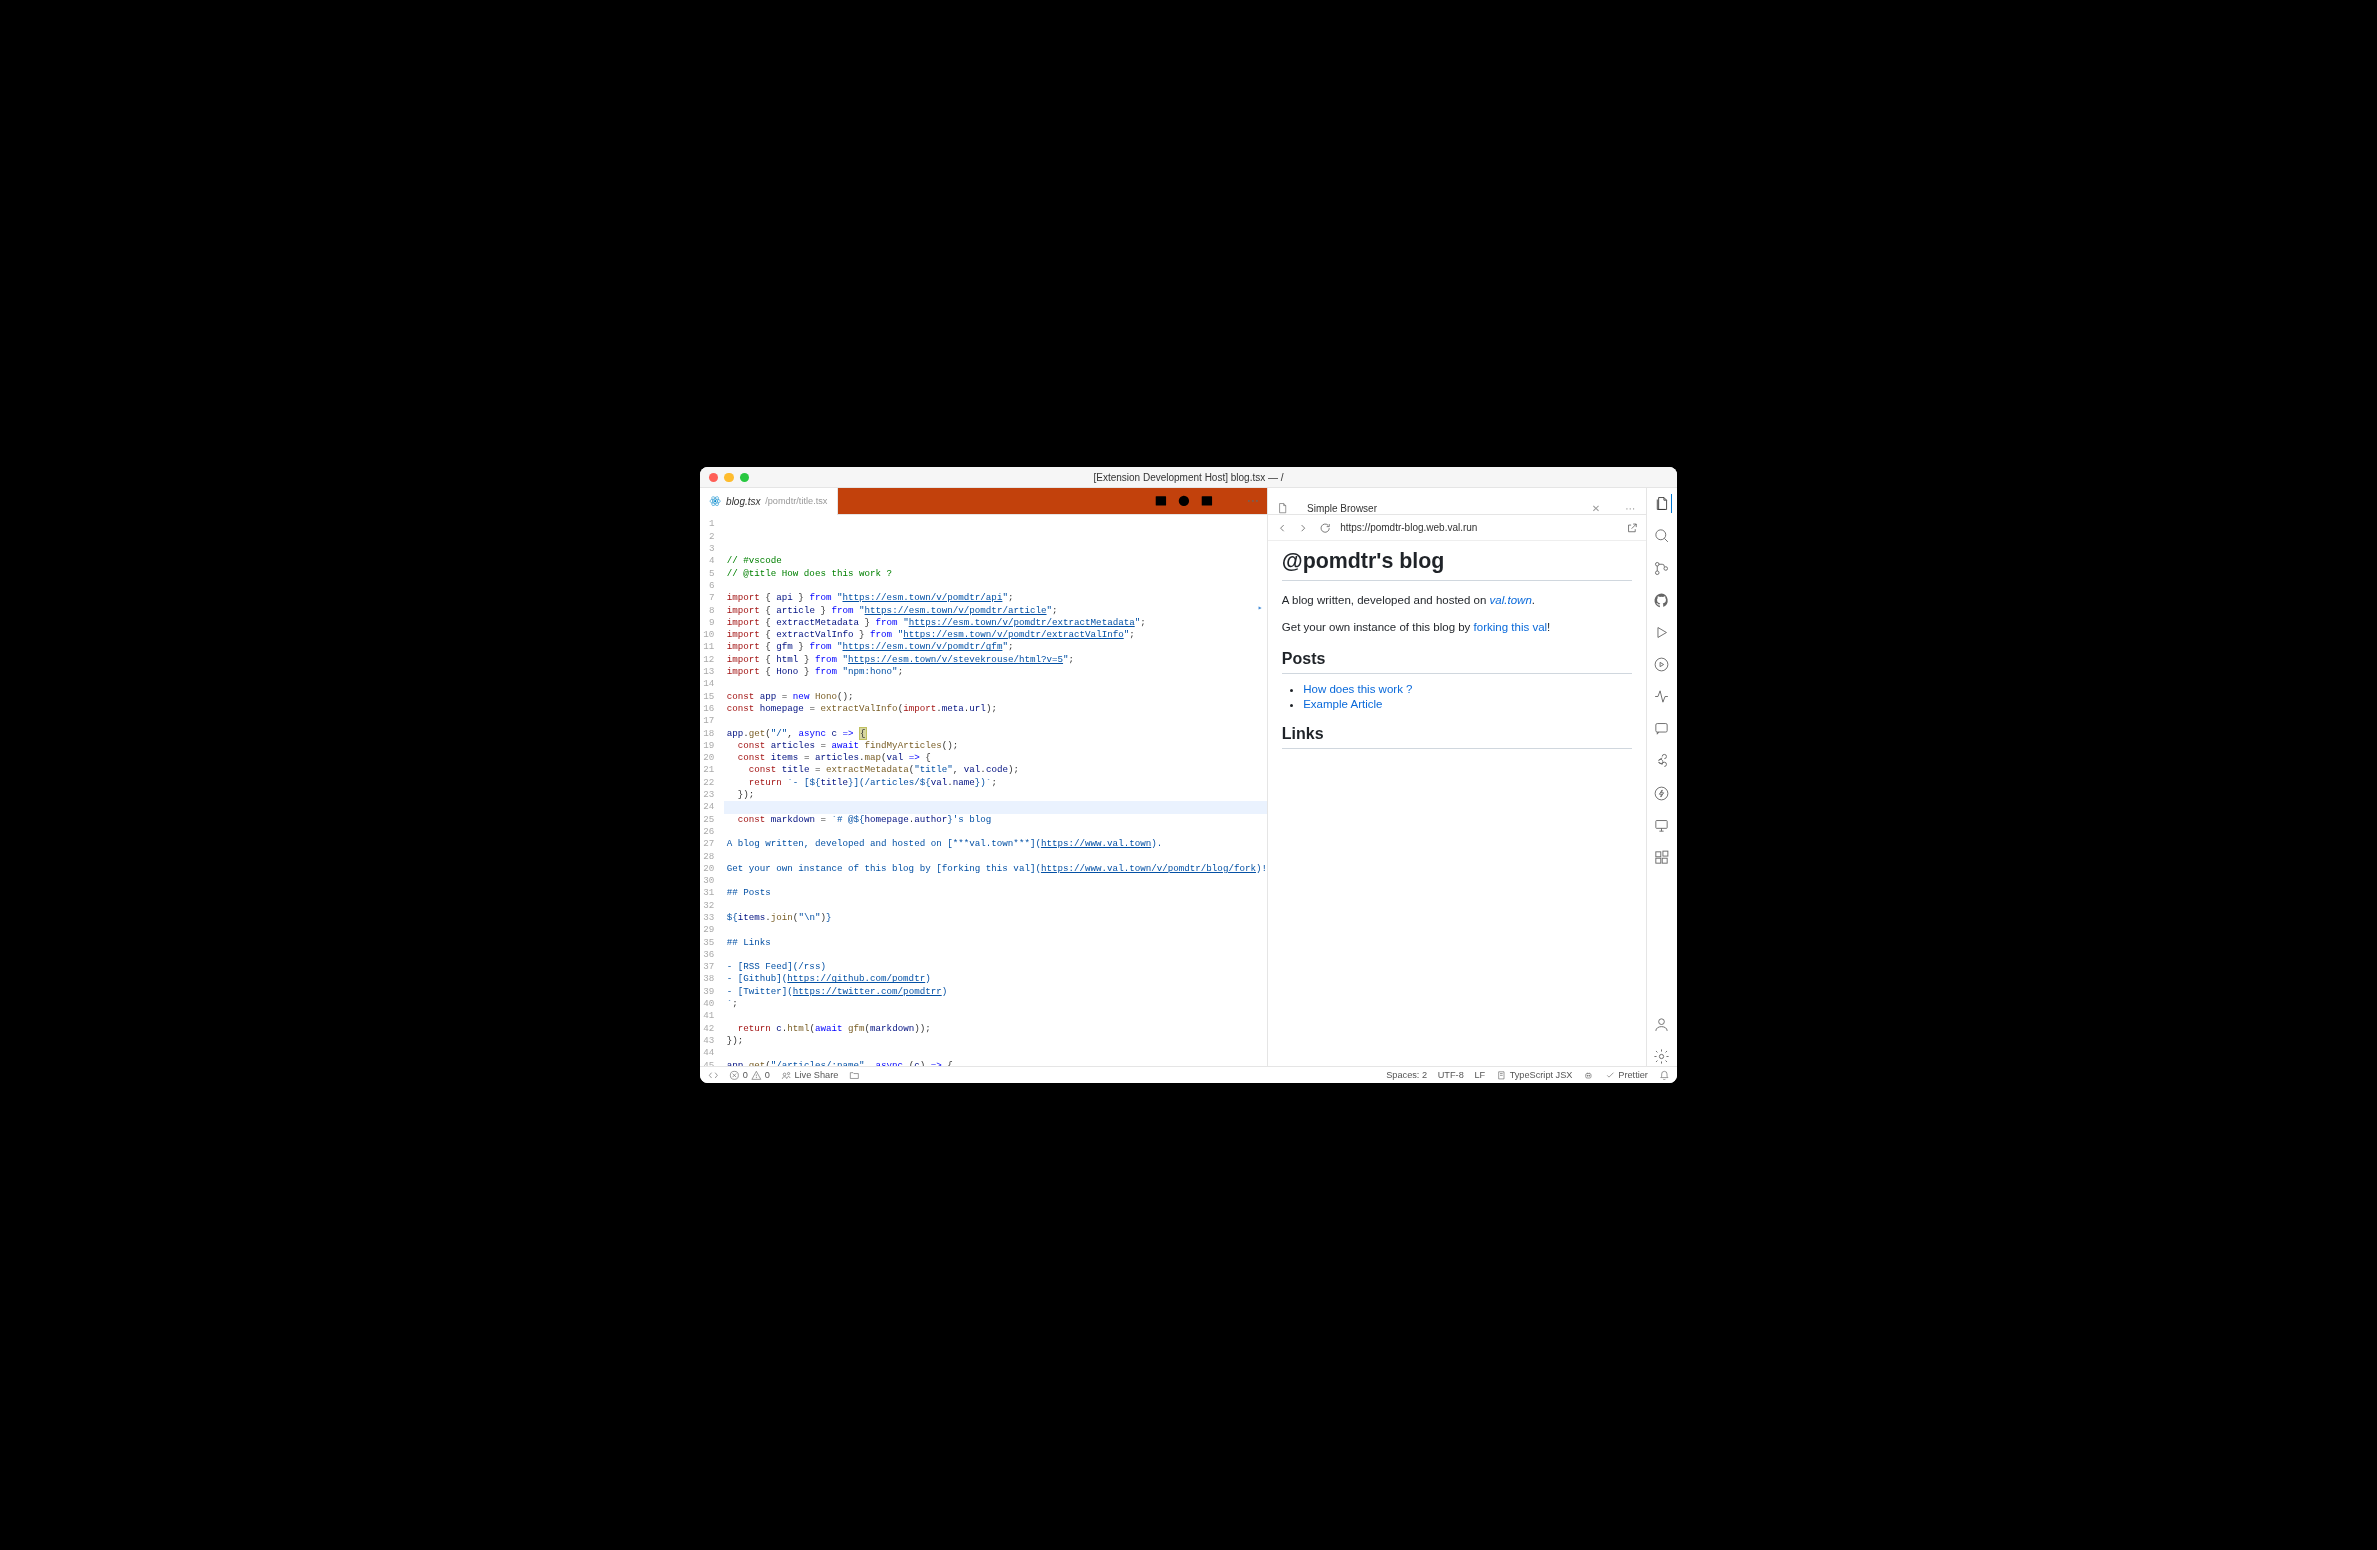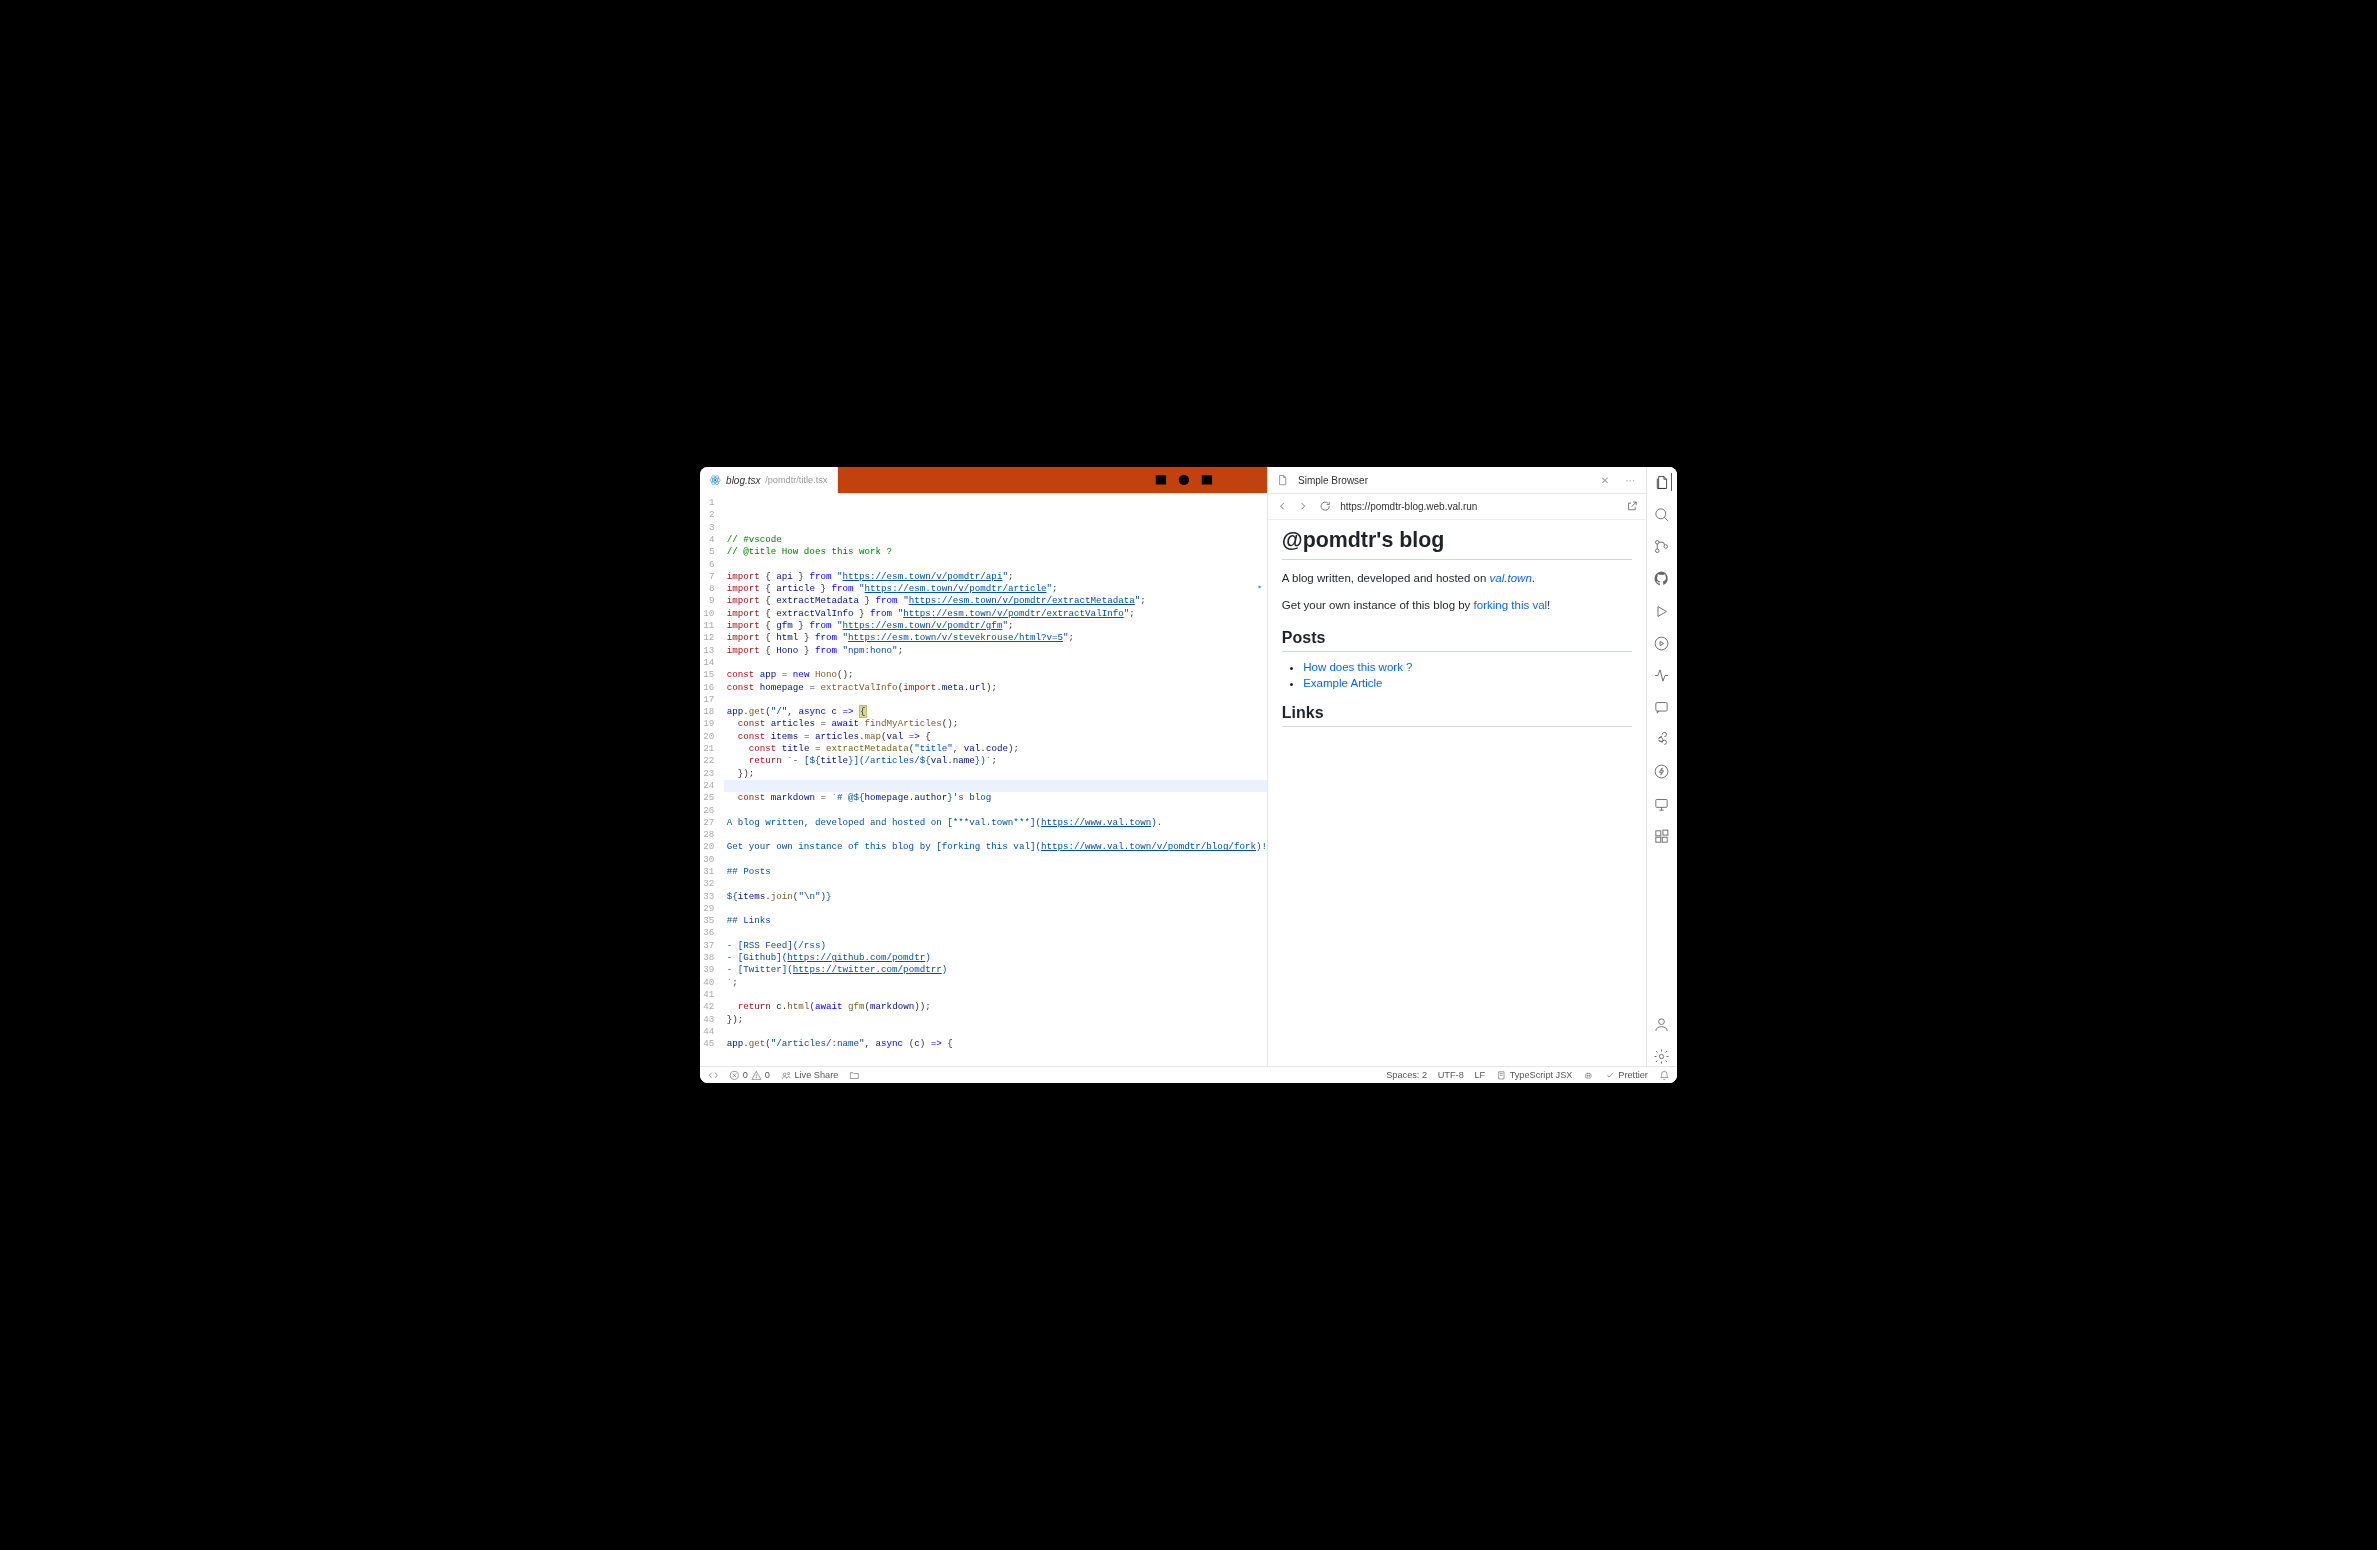--- a/index.html
+++ b/index.html
@@ -43,41 +43,49 @@
 .cm { color: #008000; }
 .pn { color: #333; }
 .hl-box { background: #d7d7a0; border:0.8px solid #c0c060; }
 
 .status { height: 17px; background: #fff; border-top: 0.8px solid #e5e5e5; display: flex; align-items: center; font-size: 9.2px; color: #555; padding: 0 7.7px; gap: 10.7px; }
 .status .sp { flex: 1; }
 .status .item { display: flex; align-items: center; gap: 3.1px; cursor:pointer; }
 .status svg { width: 10.7px; height: 10.7px; stroke: currentColor; fill:none; stroke-width:1.3; }
 
 
-.browser-tab { height: 27px; display: flex; align-items: center; border-bottom: 0.8px solid #e5e5e5; padding: 0 7.7px; gap:10px; font-size:10px; }
+.browser-tab { height: 27px; display: flex; align-items: flex-end; border-bottom: 0.8px solid #e5e5e5; padding: 0 7.7px; gap:19px; font-size:10px; }
 .browser-tab .globe-icon { color:#666; width:12.3px; height:12.3px; }
 .browser-tab .label { flex:1; color:#333; }
 .browser-tab .close-x, .browser-tab .dots { color:#999; cursor:pointer; padding:0 3.1px; }
 .url-bar { height: 26px; display: flex; align-items: center; padding: 0 7.7px; gap: 9.2px; color:#555; font-size:10px; border-bottom: 0.8px solid #eee; }
 .url-bar .nav-icon { width:12.3px; height:12.3px; display:flex; align-items:center; justify-content:center; cursor:pointer; }
 .url-bar .url-text { flex:1; color:#333; }
 .url-bar .out-icon { cursor:pointer; }
 .page { flex:1; padding: 7.7px 13.8px; overflow:auto; color:#1f2328; }
 .page h1 { font-size: 21.4px; font-weight: 700; padding-bottom: 6.1px; border-bottom: 0.8px solid #d0d7de; margin-bottom: 10.7px; }
 .page h2 { font-size: 16px; font-weight: 700; padding-bottom: 4.6px; border-bottom: 0.8px solid #d0d7de; margin-top: 15.3px; margin-bottom: 9.2px; }
 .page p { font-size: 11.5px; margin-bottom: 10.7px; line-height:1.4; }
 .page a { color: #0969da; text-decoration: none; }
 .page em a { font-style: italic; }
 .page ul { padding-left: 21.4px; margin-bottom: 9.2px; }
 .page li { font-size: 11.5px; margin-bottom: 3.1px; }
 </style>
 </head>
 <body>
 
 <div class="window">
+  <div class="titlebar">
+    <div class="traffic">
+      <span class="close"></span>
+      <span class="min"></span>
+      <span class="max"></span>
+    </div>
+    <div class="titlebar-title">[Extension Development Host] blog.tsx — /</div>
+  </div>
 
   <div class="main-area">
 
     <div class="left-pane">
       <div class="tabbar">
         <div class="tab">
           <span class="react-icon">
             <svg viewBox="0 0 24 24">
                 <circle cx="12" cy="12" r="2" fill="currentColor"></circle>
                 <ellipse cx="12" cy="12" rx="10" ry="4" stroke="currentColor" fill="none"></ellipse>

